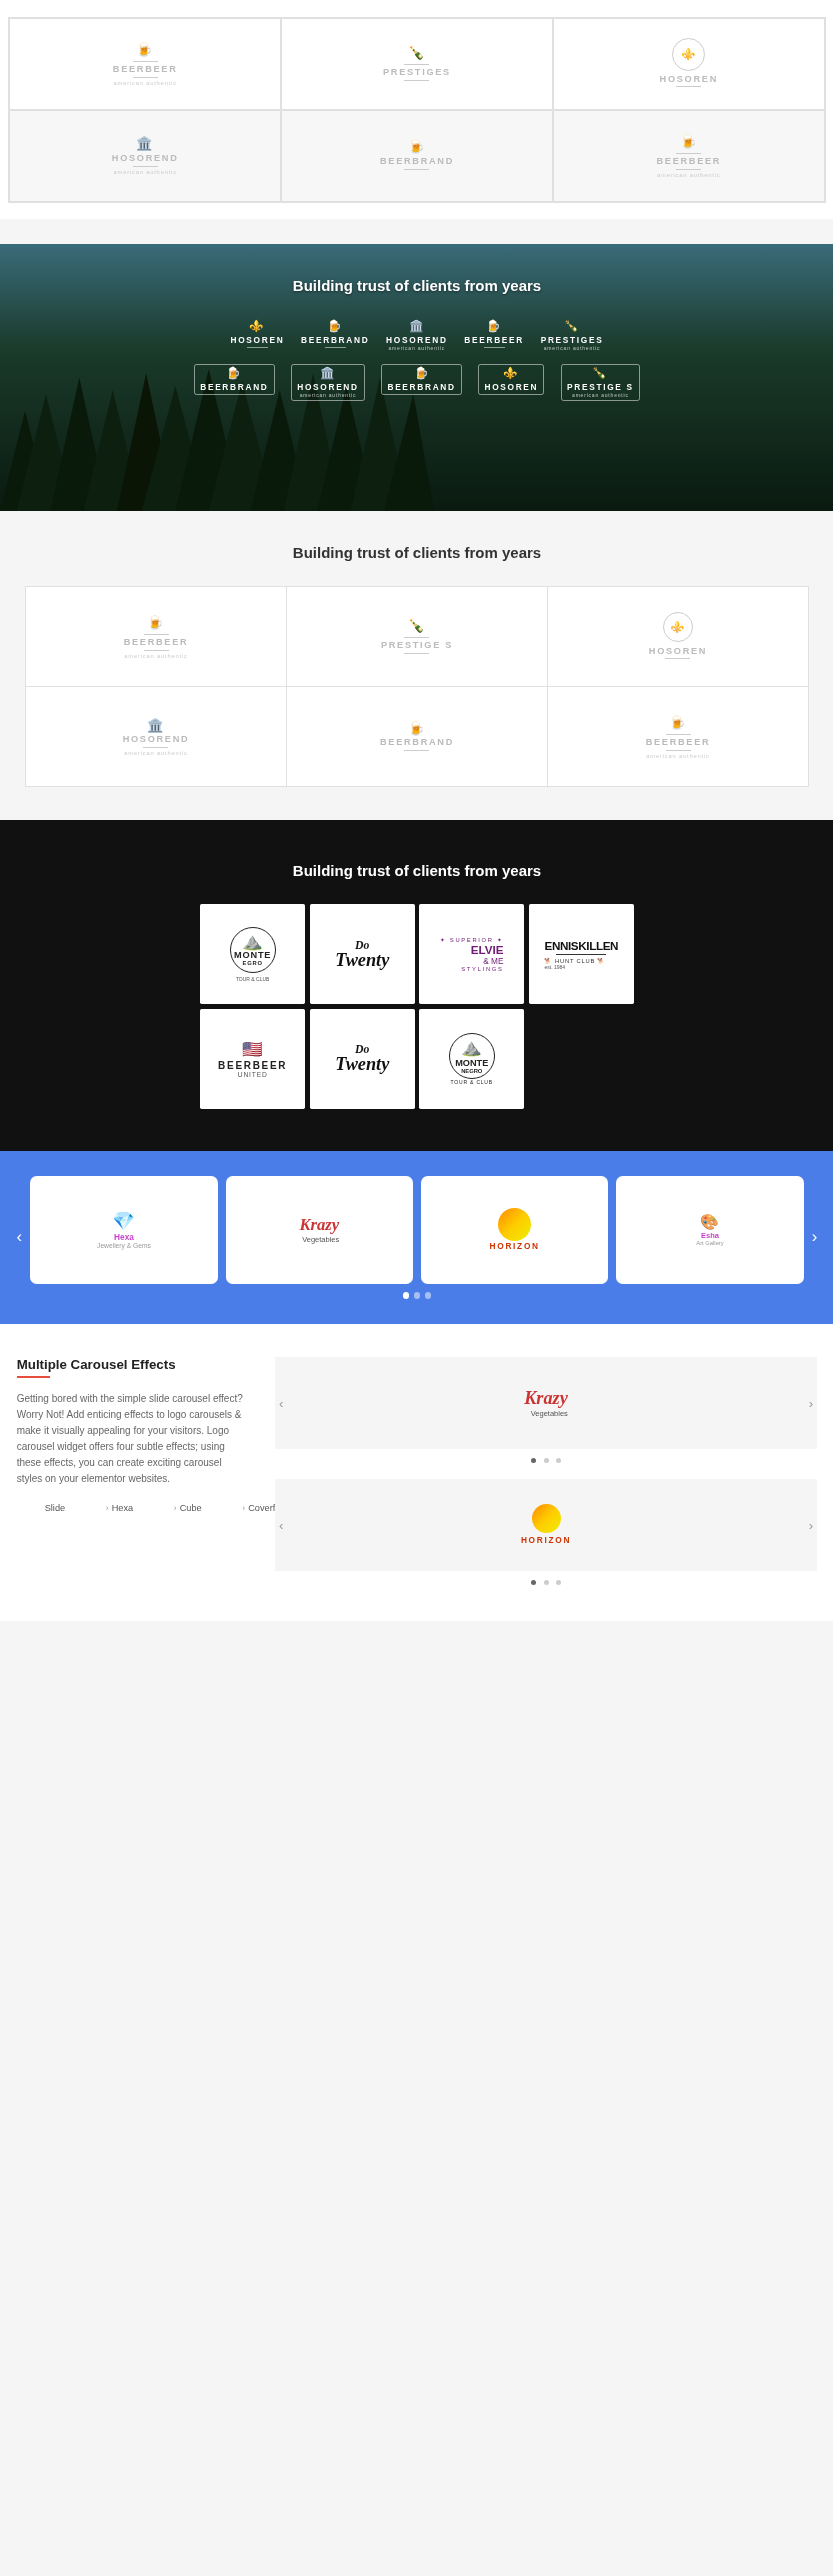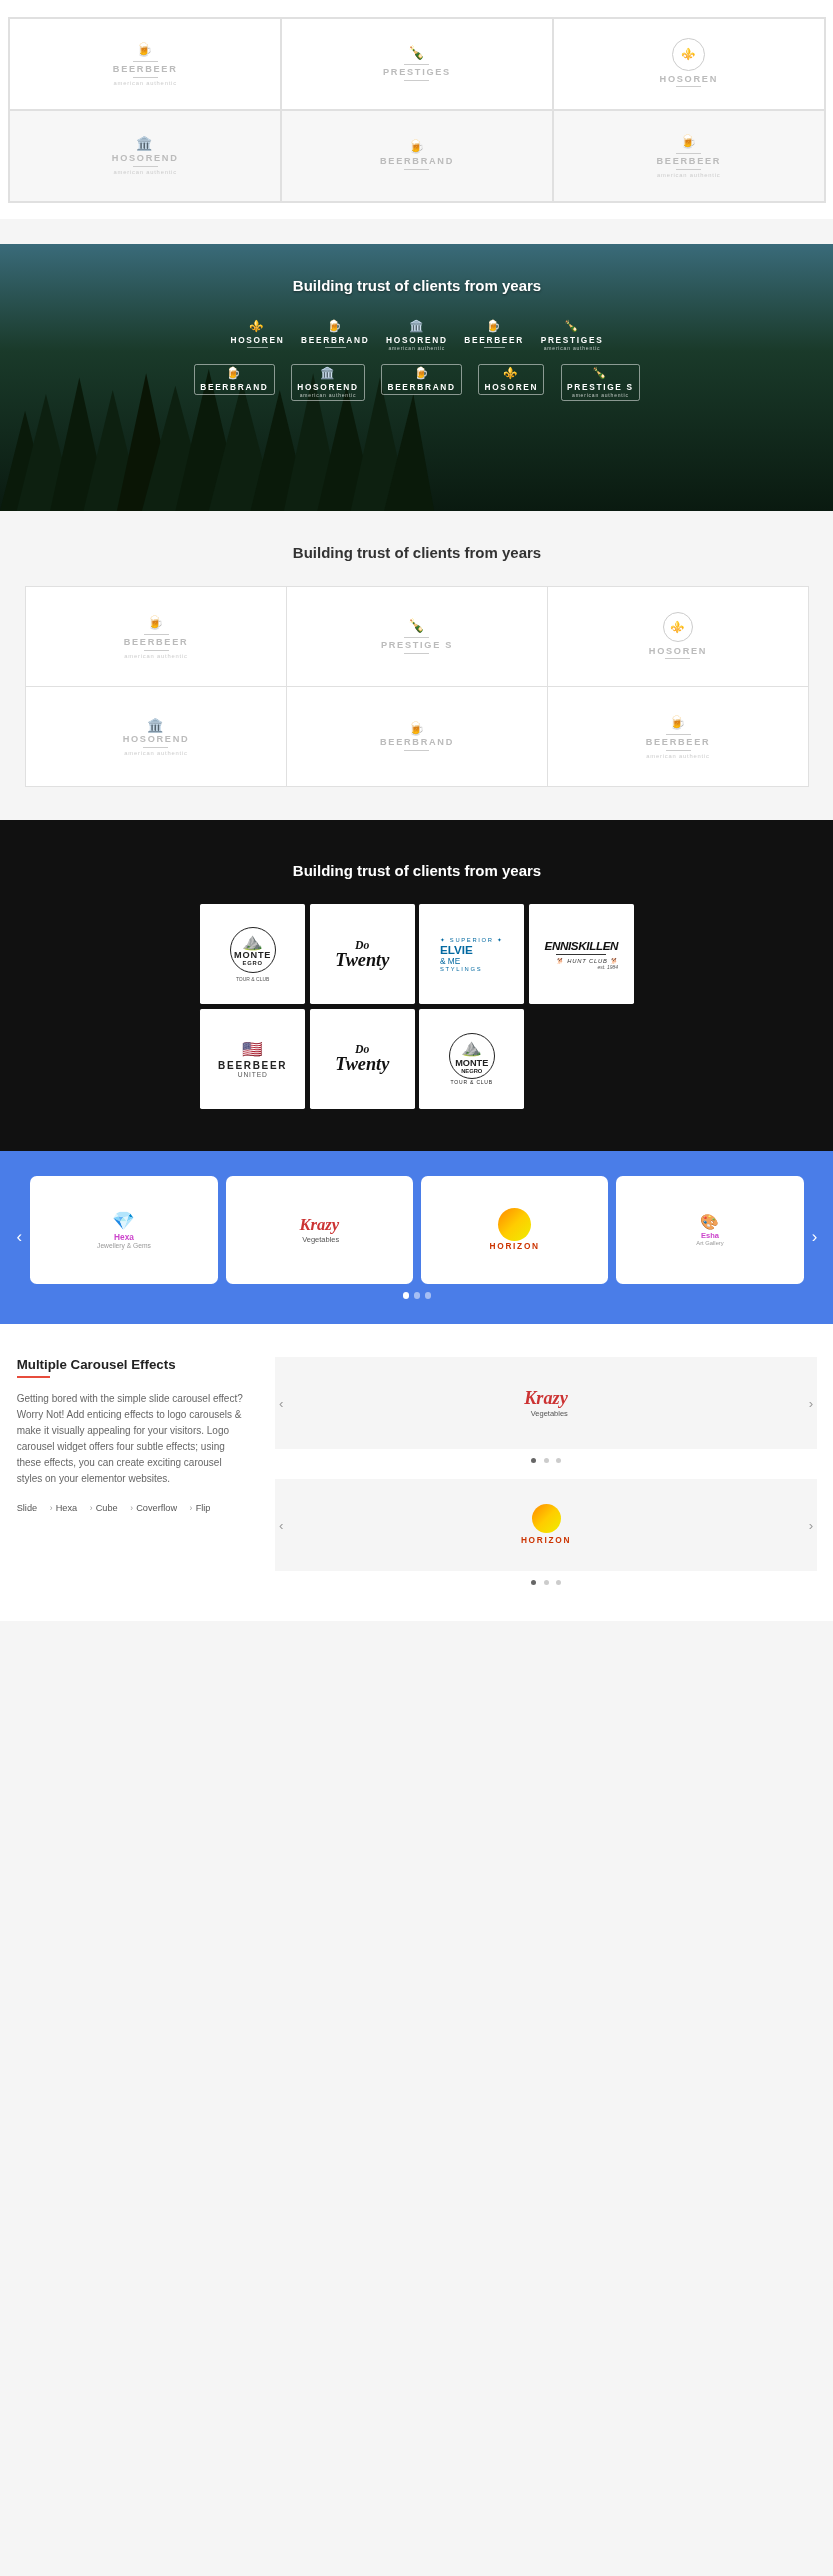--- a/index.html
+++ b/index.html
@@ -185,22 +185,22 @@
     .twenty-logo {
       font-family: 'Georgia', serif;
       font-style: italic;
       font-size: 23px;
       font-weight: 900;
       color: #111;
       text-align: center;
       line-height: 1;
     }
     .elvie-logo {
-      text-align: left;
-      color: #0369a1;
+      text-align: right;
+      color: #701a75;
     }
     .elvie-logo .top-text {
       font-size: 5.8px;
       letter-spacing: 1.7px;
     }
     .elvie-logo .main-name {
       font-size: 11.7px;
       font-weight: 700;
     }
     .elvie-logo .amp {
@@ -219,23 +219,22 @@
       font-style: italic;
       font-size: 18.3px;
       font-weight: bold;
     }
     .sienna-logo .sub {
       font-size: 5px;
       letter-spacing: 1.7px;
       color: #555;
     }
     .enniskillen-logo {
-      text-align: right;
+      text-align: left;
       color: #111;
-      font-style: italic;
     }
     .enniskillen-logo .main {
       font-size: 11.7px;
       font-weight: 900;
       letter-spacing: -0.4px;
     }
     .enniskillen-logo .year {
       font-size: 5px;
       color: #555;
     }
@@ -357,20 +356,21 @@
       display: flex;
       gap: 12.5px;
       font-size: 9.2px;
       color: #555;
       align-items: center;
     }
     .effects-list .effect-item {
       display: flex;
       align-items: center;
       gap: 3.3px;
+      margin-left: 28px;
     }
     .effects-list .effect-item .arrow {
       color: #999;
       font-size: 8.3px;
     }
     .carousel-effects-right {
       flex: 1;
       display: flex;
       flex-direction: column;
       gap: 12.5px;

